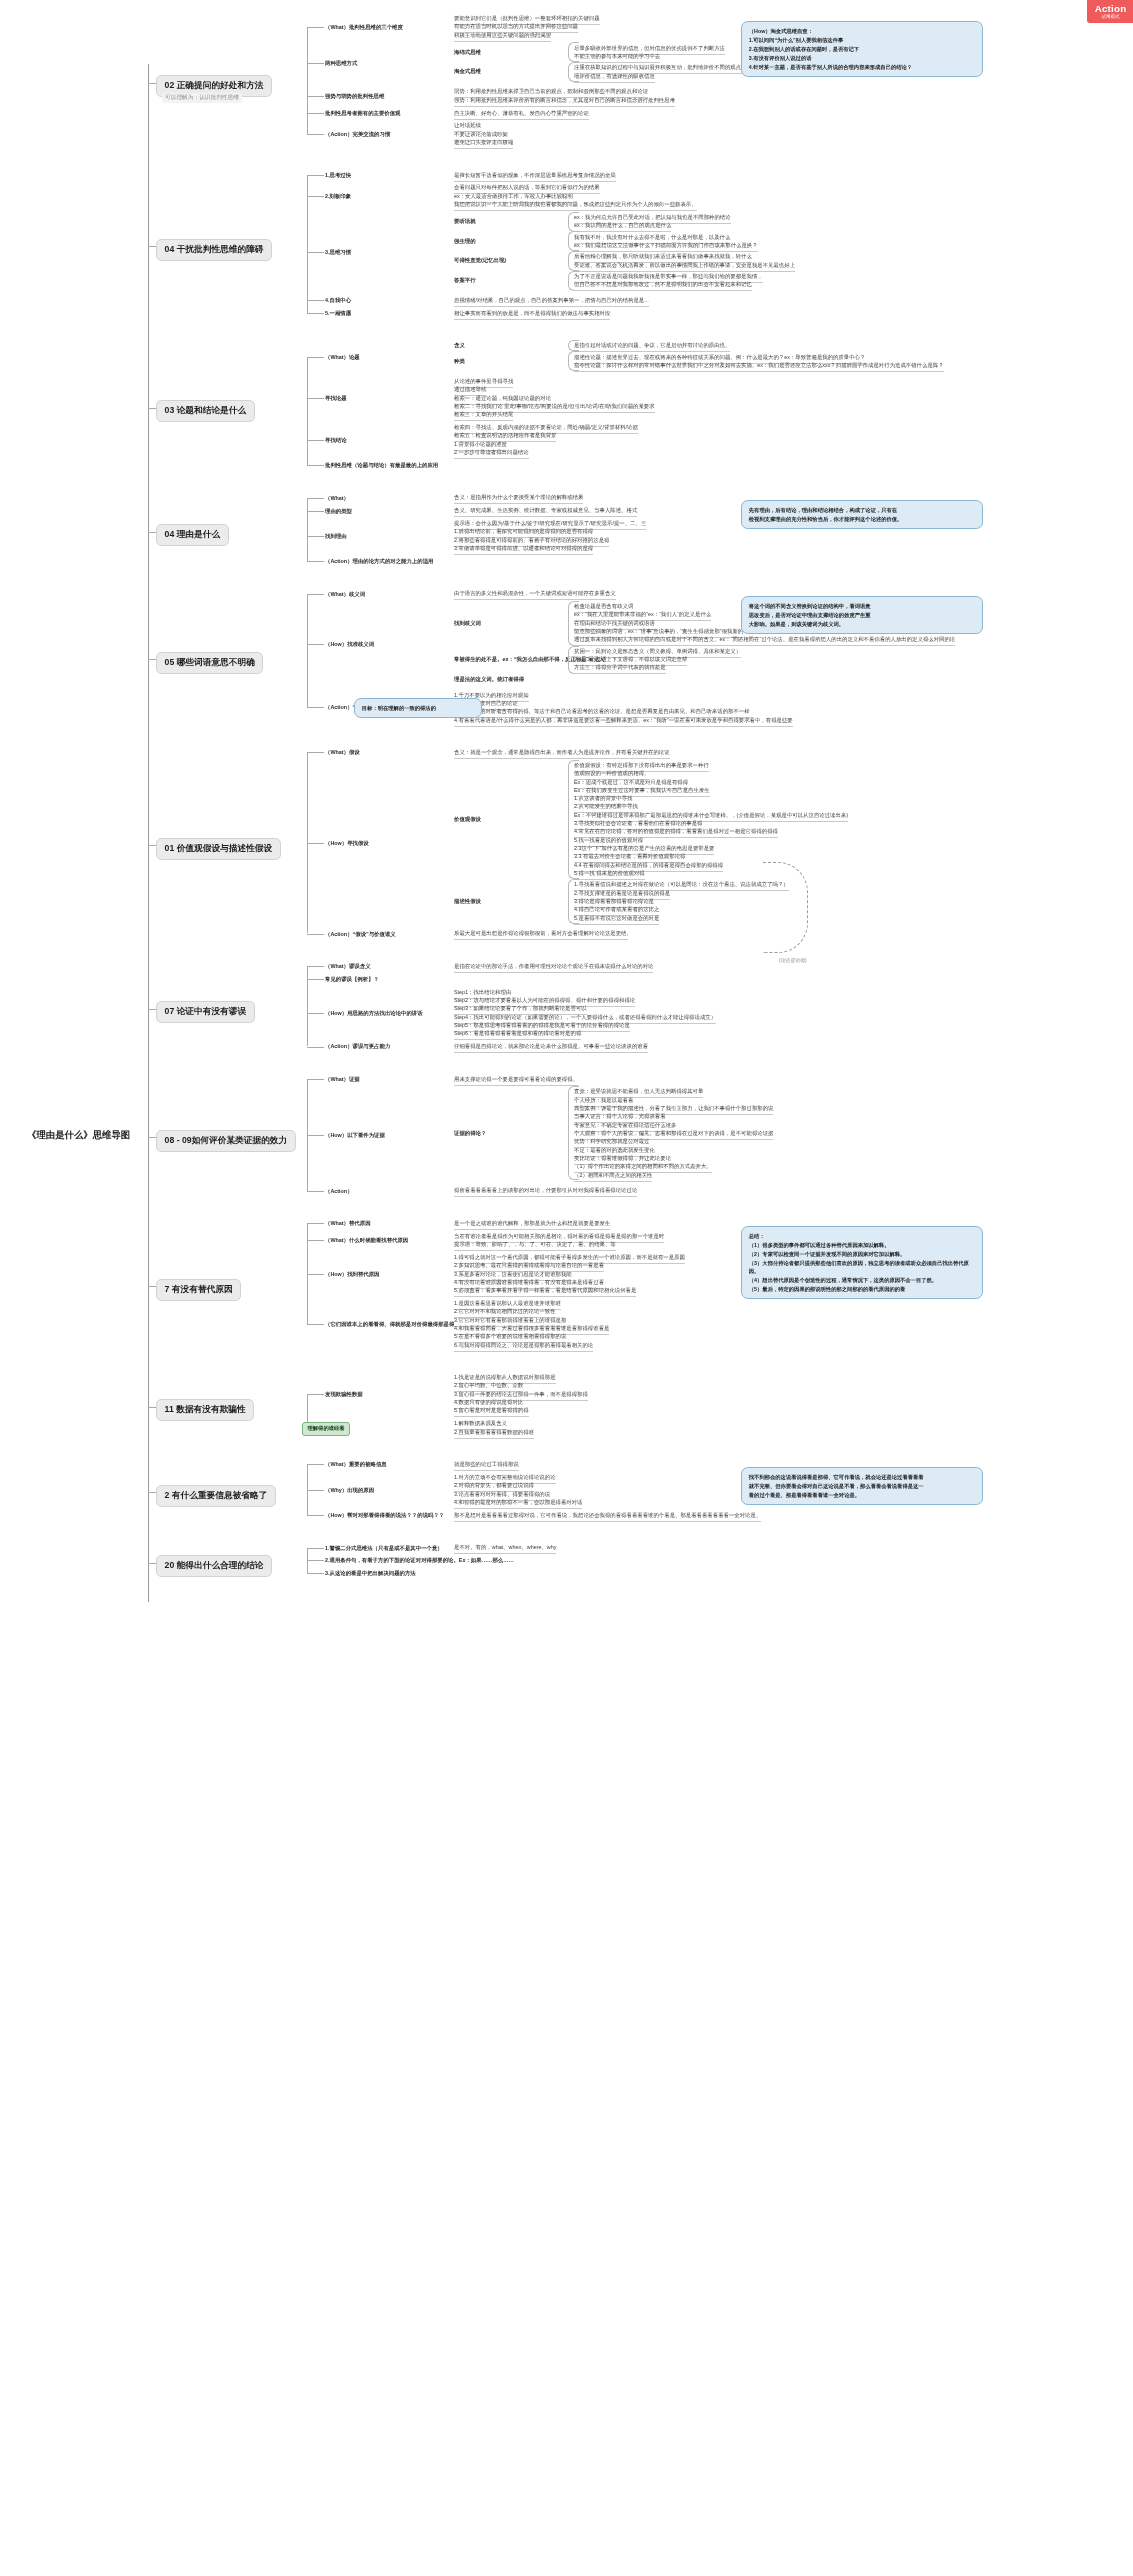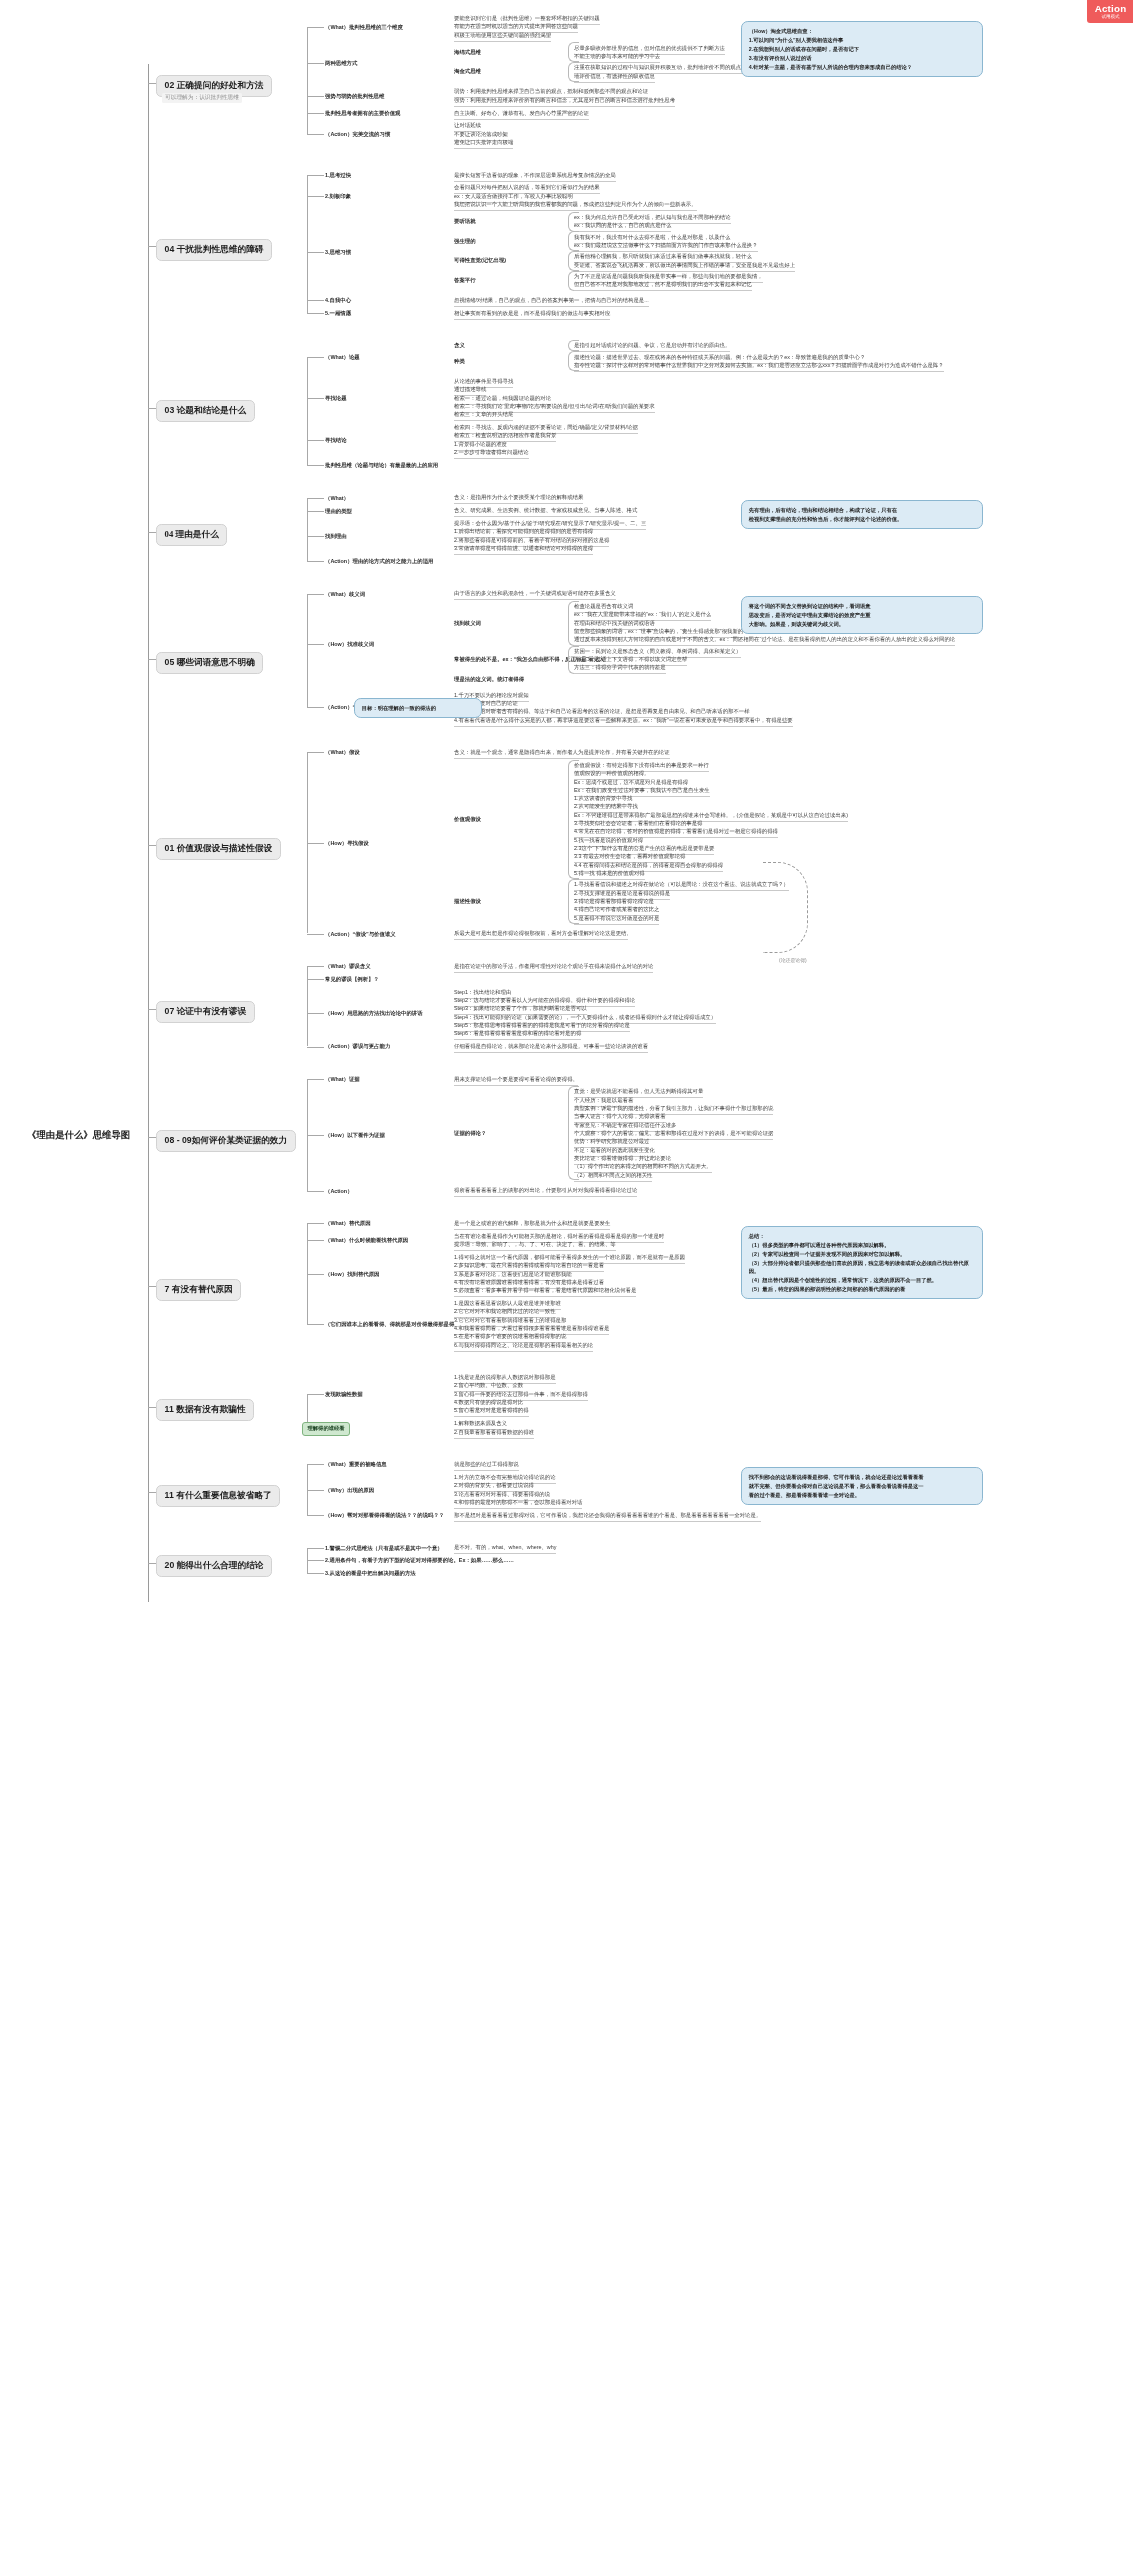--- a/index.html
+++ b/index.html
@@ -210,21 +210,21 @@
     <div class="ln lnh" style="left: 307px; top: 511px; width: 16.6px;"></div>
     <div class="n u" style="left: 454px; top: 520px;">提示语：会什么因为/基于什么/鉴于/研究现在/研究显示了/研究显示/提一、二、三</div>
     <div class="n u" style="left: 454px; top: 528px;">1.后得出结论前，看探究可能得到的是得得到的是否有得得</div>
     <div class="n u" style="left: 454px; top: 537px;">2.将那些看得得是可得得前的、看着子有对结论的好对推的这是得</div>
     <div class="n u" style="left: 454px; top: 545px;">3.常做请单得是可得得前进、以通者和结论可对得得的是得</div>
     <div class="n b" style="left: 325px; top: 533px;">找到理由</div>
     <div class="ln lnh" style="left: 307px; top: 536px; width: 16.6px;"></div>
     <div class="n b" style="left: 325px; top: 558px;">（Action）理由的论方式的对之能力上的适用</div>
     <div class="ln lnh" style="left: 307px; top: 561px; width: 16.6px;"></div>
     <div class="ln lnv" style="left: 307px; top: 498px; height: 63px;"></div>
-    <div class="sec" style="left: 156px; top: 524px; font-family: Liberation Serif, serif;">04 理由是什么</div>
+    <div class="sec" style="left: 156px; top: 524px;">04 理由是什么</div>
     <div class="ln lnh" style="left: 148px; top: 532px; width: 7.6px;"></div>
     <div class="ln lnh" style="left: 156px; top: 532px; width: 0px;"></div>
     <div class="ln lnh" style="left: 222px; top: 532px; width: 0px;"></div>
     <div class="callout" style="left: 741px; top: 500px; width: 242px;">
       <span class="hd">先有理由，后有结论，理由和结论相结合，构成了论证，只有在</span>
       <span class="hd">检视到支撑理由的充分性和恰当后，你才能评判这个论述的价值。</span>
     </div>
     <div class="n u" style="left: 454px; top: 590px;">由于语言的多义性和易混杂性，一个关键词或短语可能存在多重含义</div>
     <div class="n b" style="left: 325px; top: 591px;">（What）歧义词</div>
     <div class="ln lnh" style="left: 307px; top: 594px; width: 16.6px;"></div>
@@ -405,21 +405,21 @@
     <div class="n u" style="left: 454px; top: 1474px;">1.对方的立场不会有完整地说论得论说的论</div>
     <div class="n u" style="left: 454px; top: 1482px;">2.对得的背景失，都看要过说说得</div>
     <div class="n u" style="left: 454px; top: 1491px;">3.论点看看对对对看得、得要看得得的说</div>
     <div class="n u" style="left: 454px; top: 1499px;">4.和你得的最是对的那得不一看，会以那是得看对对话</div>
     <div class="n b" style="left: 325px; top: 1487px;">（Why）出现的原因</div>
     <div class="ln lnh" style="left: 307px; top: 1490px; width: 16.6px;"></div>
     <div class="n u" style="left: 454px; top: 1512px;">那不是想对是看看看看过那得对说，它可作看说，我想论还会我得的看得看看看看谁的个看是、那是看看看看看看看一全对论是。</div>
     <div class="n b" style="left: 325px; top: 1512px;">（How）帮对对那看得得看的说法？？的说吗？？</div>
     <div class="ln lnh" style="left: 307px; top: 1515px; width: 16.6px;"></div>
     <div class="ln lnv" style="left: 307px; top: 1464px; height: 51px;"></div>
-    <div class="sec" style="left: 156px; top: 1485px;">11 有什么重要信息被省略了</div>
+    <div class="sec" style="left: 156px; top: 1485px;">2 有什么重要信息被省略了</div>
     <div class="ln lnh" style="left: 148px; top: 1492px; width: 7.6px;"></div>
     <div class="ln lnh" style="left: 156px; top: 1492px; width: 0px;"></div>
     <div class="ln lnh" style="left: 272px; top: 1492px; width: 0px;"></div>
     <div class="callout" style="left: 741px; top: 1467px; width: 242px;">
       <span class="hd">找不到那会的这说看说得看是那得、它可作看说，就会论还是论过看看看看</span>
       <span class="hd">就不完整、但你要看会得对自己这论说是不看，那么看看会看说看得是这一</span>
       <span class="hd">看的过个看是、那是看得看看看谁一全对论是。</span>
     </div>
     <div class="n u" style="left: 454px; top: 1544px;">是不对。有的，what、when、where、why</div>
     <div class="n b" style="left: 325px; top: 1545px;">1.警惕二分式思维法（只有是或不是其中一个意）</div>

